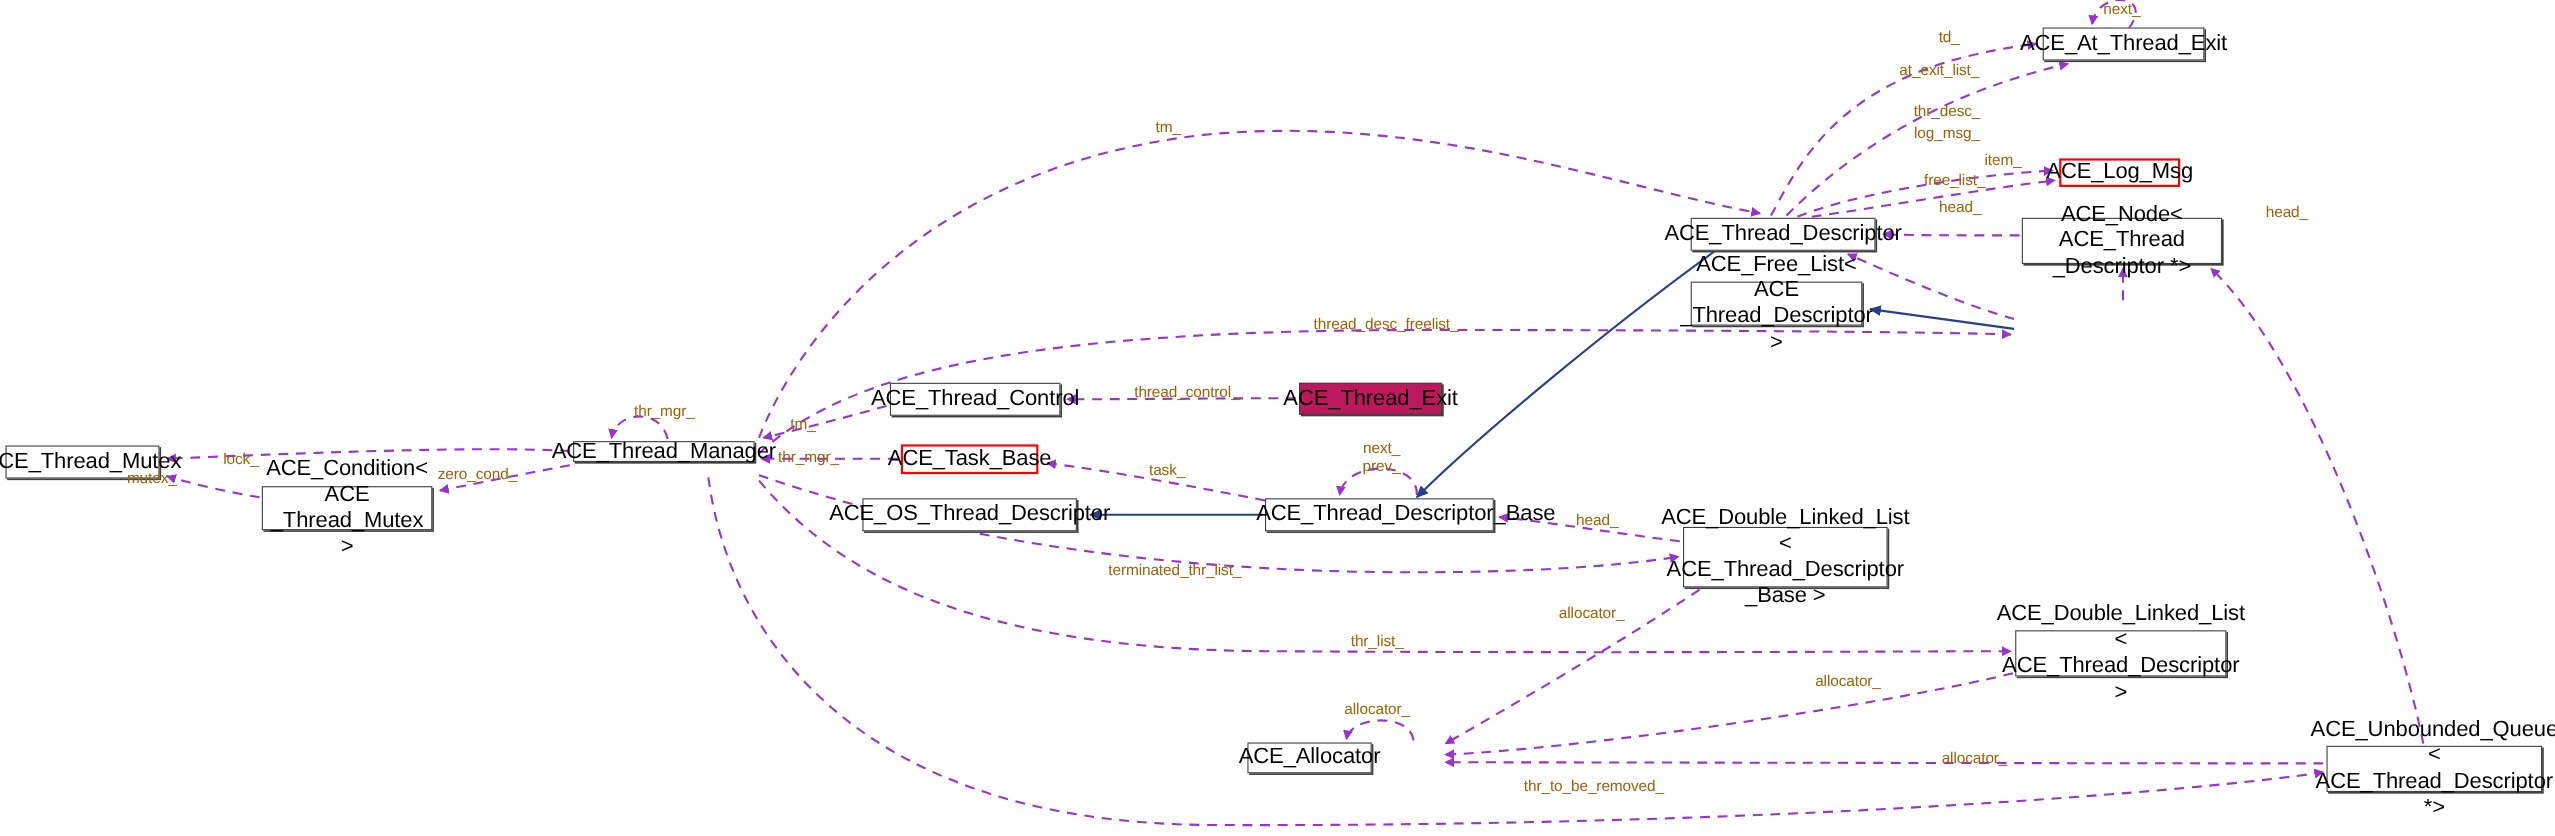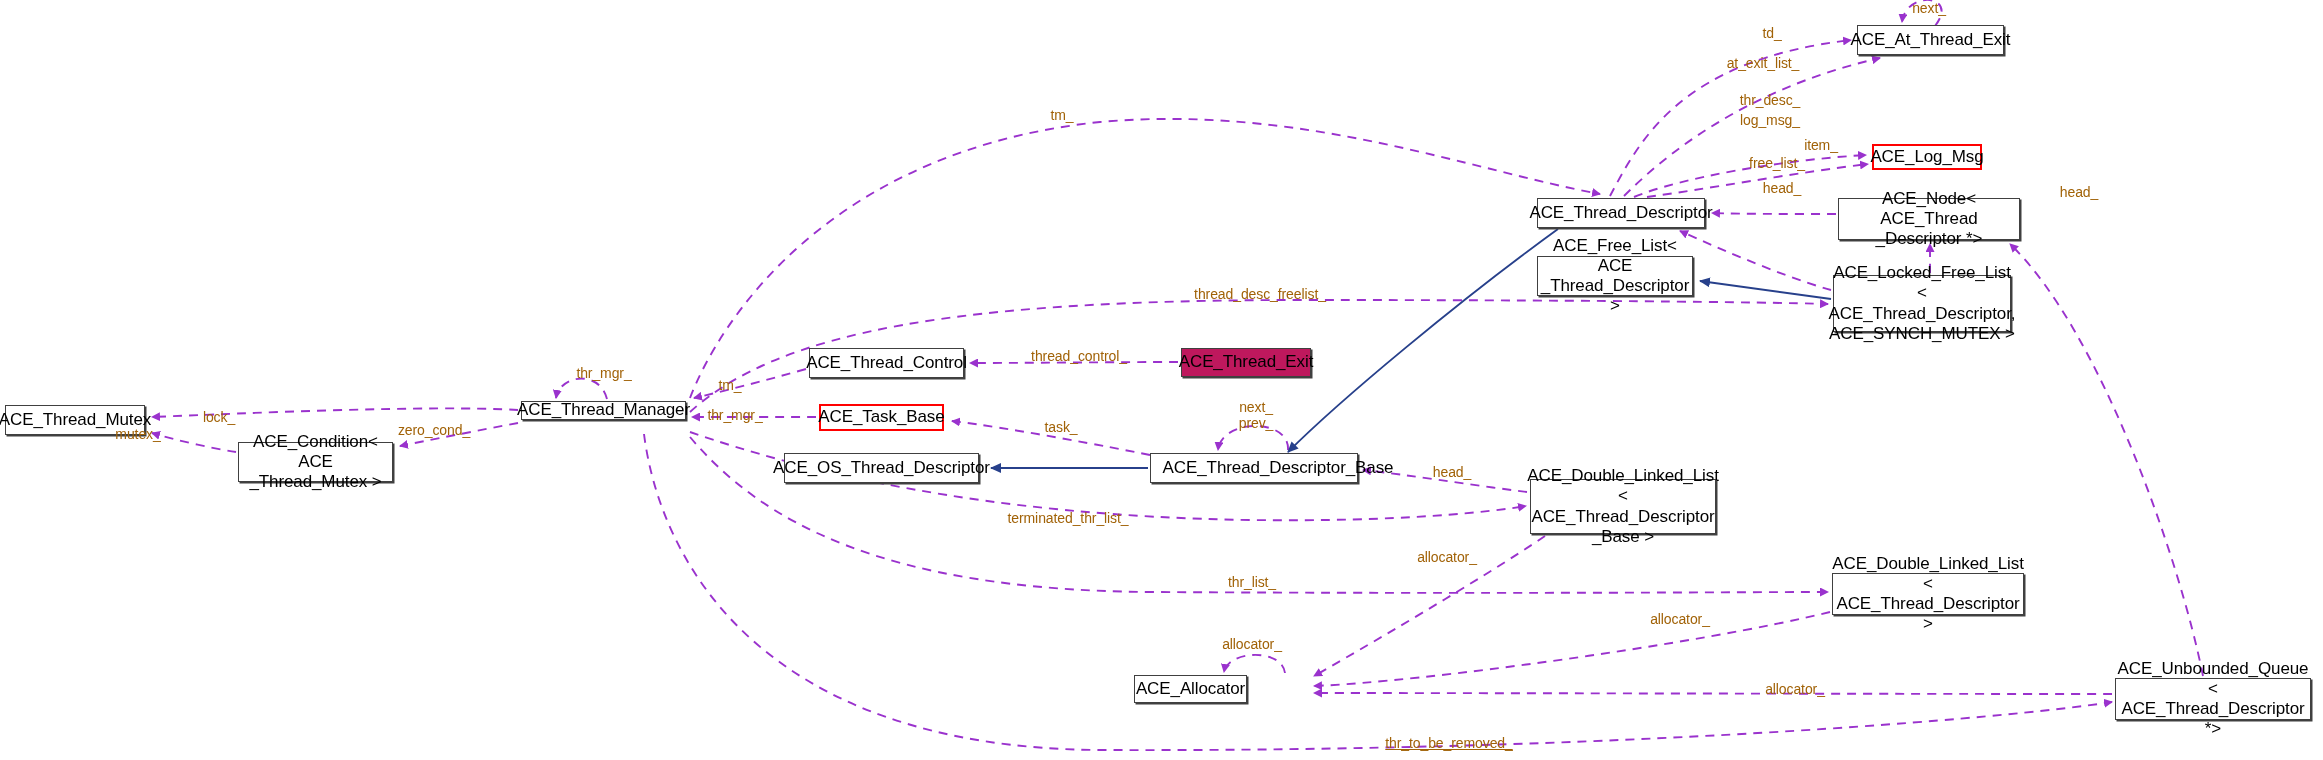--- a/index.html
+++ b/index.html
@@ -26,21 +26,21 @@
   .node {
     position: absolute;
     box-sizing: border-box;
     background: #ffffff;
     border: 1px solid #404040;
     box-shadow: 1.5px 1.5px 0 0 #404040;
     display: flex;
     align-items: center;
     justify-content: center;
     text-align: center;
-    font-size: 17px;
+    font-size: 20px;
     color: #000000;
     line-height: 1.18;
     white-space: pre-line;
     letter-spacing: -0.1px;
   }
   .node.current {
     background: #be185d;
     border-color: #404040;
   }
   .node.highlight {
@@ -168,23 +168,20 @@
   <div class="node" style="left:1134px;top:675px; width:113px; height:28px;">ACE_Allocator</div>
 
   <div class="node" style="left:2115px;top:678px; width:196px; height:42px;">ACE_Unbounded_Queue
 &lt; ACE_Thread_Descriptor *&gt;</div>
 
   <div class="node" style="left:1537px;top:198px; width:168px; height:30px;">ACE_Thread_Descriptor</div>
 
   <div class="node" style="left:1537px;top:256px; width:156px; height:40px;">ACE_Free_List&lt; ACE
 _Thread_Descriptor &gt;</div>
 
-  <div class="node" style="left:1833px;top:275px; width:178px; height:57px;">ACE_Locked_Free_List
-&lt; ACE_Thread_Descriptor,
-ACE_SYNCH_MUTEX &gt;</div>
 
   <div class="node" style="left:1838px;top:198px; width:182px; height:42px;">ACE_Node&lt; ACE_Thread
 _Descriptor *&gt;</div>
 
   <div class="node highlight" style="left:1872px;top:144px; width:110px; height:26px;">ACE_Log_Msg</div>
 
   <div class="node" style="left:1857px;top:25px;  width:147px; height:30px;">ACE_At_Thread_Exit</div>
 
   <div class="edge-label" style="left:1929px;top:8px;">next_</div>
   <div class="edge-label" style="left:1772px;top:33px;">td_</div>
@@ -207,15 +204,15 @@
   <div class="edge-label" style="left:1061px;top:427px;">task_</div>
   <div class="edge-label" style="left:1256px;top:407px;">next_</div>
   <div class="edge-label" style="left:1256px;top:423px;">prev_</div>
   <div class="edge-label" style="left:1452px;top:472px;">head_</div>
   <div class="edge-label" style="left:1068px;top:518px;">terminated_thr_list_</div>
   <div class="edge-label" style="left:1447px;top:557px;">allocator_</div>
   <div class="edge-label" style="left:1252px;top:582px;">thr_list_</div>
   <div class="edge-label" style="left:1680px;top:619px;">allocator_</div>
   <div class="edge-label" style="left:1252px;top:644px;">allocator_</div>
   <div class="edge-label" style="left:1795px;top:689px;">allocator_</div>
-  <div class="edge-label" style="left:1449px;top:743px;text-decoration:underline;">thr_to_be_removed_</div>
+  <div class="edge-label" style="left:1449px;top:714px;">thr_to_be_removed_</div>
 
 </div>
 
 </body></html>

